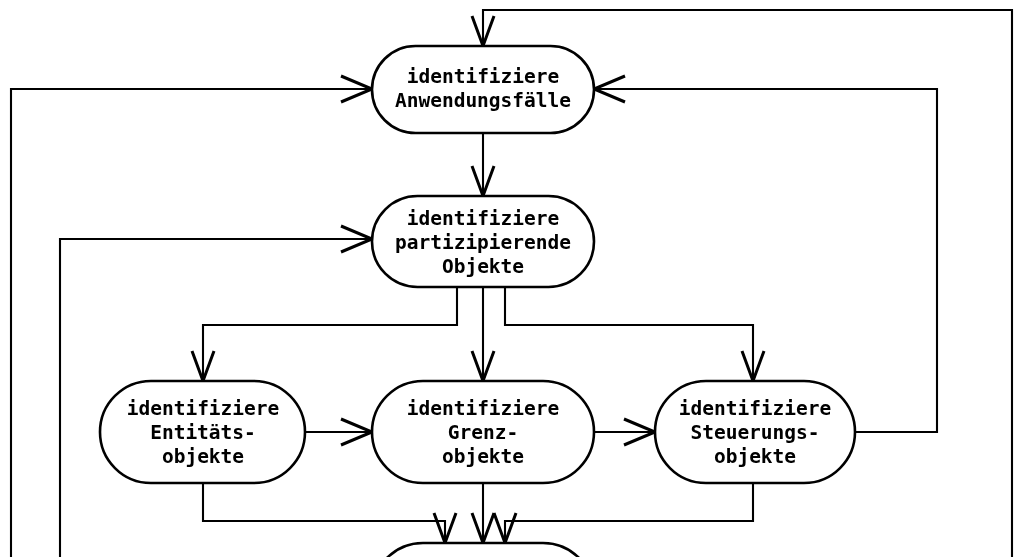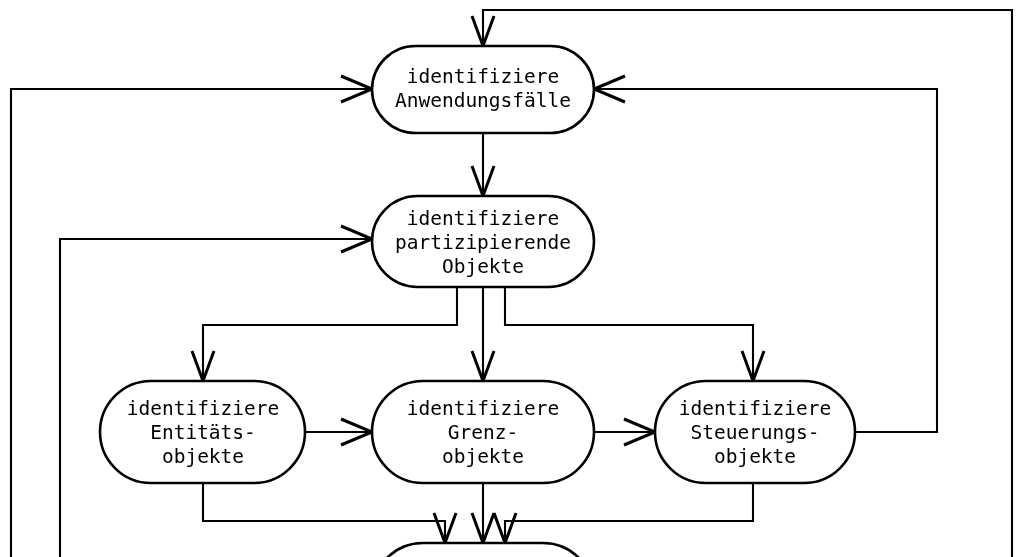--- a/index.html
+++ b/index.html
@@ -8,20 +8,21 @@
     padding: 0;
     background: #ffffff;
   }
   #canvas-wrap {
     position: relative;
     width: 1024px;
     height: 557px;
     background: #ffffff;
     overflow: hidden;
     font-family: "DejaVu Sans Mono", "Liberation Mono", monospace;
+    font-weight: bold;
   }
   svg#flow {
     display: block;
     width: 1024px;
     height: 557px;
   }
   .edge-line {
     fill: none;
     stroke: #000000;
     stroke-width: 2.1;

